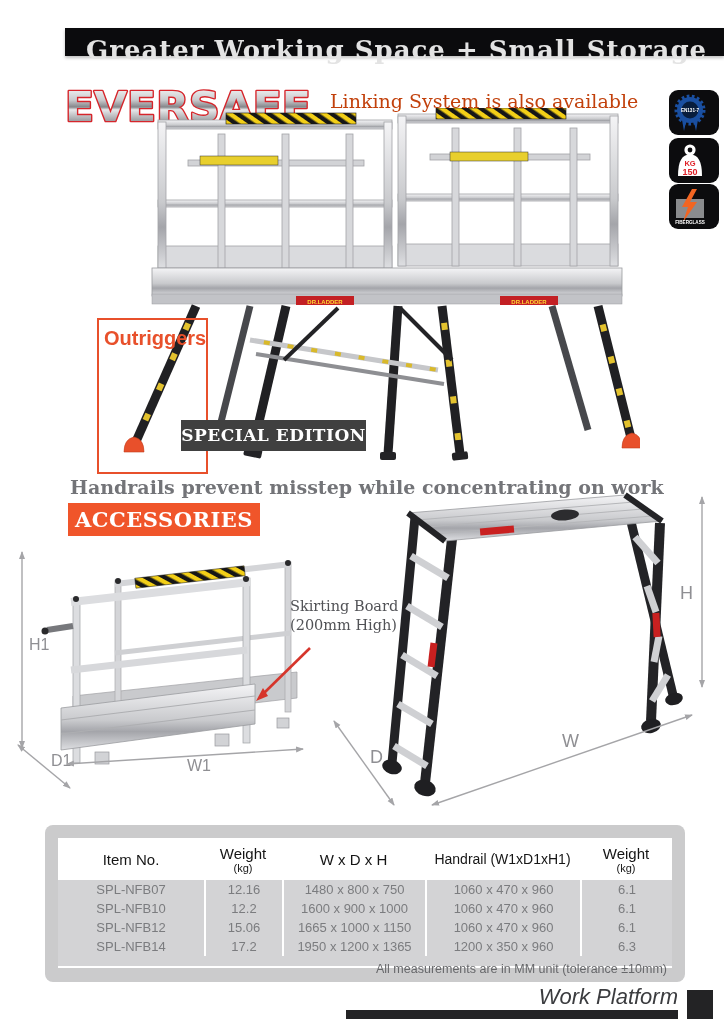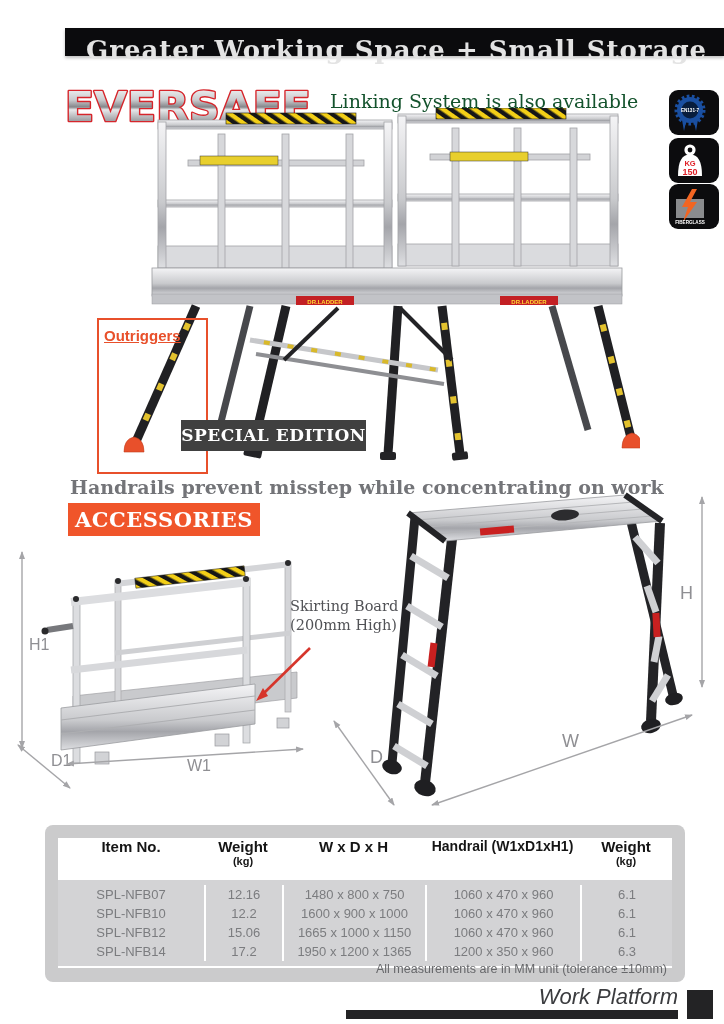--- a/index.html
+++ b/index.html
@@ -6,54 +6,54 @@
   #page{position:relative;width:724px;height:1024px;background:#ffffff;overflow:hidden;
         font-family:"Liberation Sans",sans-serif;}
   .abs{position:absolute;}
 
   
   .header-banner{left:65px;top:28px;width:659px;height:28px;background:#0b0b0d;
     box-shadow:0 2px 3px rgba(0,0,0,.25);}
   .header-banner span{display:block;line-height:45px;padding-left:21px;white-space:nowrap;
     font-family:"DejaVu Serif",serif;font-weight:bold;font-size:26px;letter-spacing:1px;color:#e3e3e3;}
 
-  .subtitle{left:330px;top:90px;font-family:"DejaVu Serif",serif;font-size:19px;color:#14532d;}
+  .subtitle{left:330px;top:90px;font-family:"DejaVu Serif",serif;font-size:19px;color:#c2410c;}
 
   
   .badge{left:646px;width:50px;height:45px;background:#0c0c0e;border-radius:9px;
     display:flex;align-items:center;justify-content:flex-start;margin-left:23px;}
   .badge svg{display:block;}
 
   
   .outriggers-box{left:97px;top:318px;width:107px;height:152px;border:2px solid #e8502b;z-index:6;}
-  .outriggers-box span{display:block;margin:7px 0 0 5px;color:#e8502b;font-weight:bold;font-size:15px;text-decoration:underline;}
+  .outriggers-box span{display:block;margin:7px 0 0 5px;color:#e8502b;font-weight:bold;font-size:20px;}
   .special-banner{left:181px;top:420px;width:185px;height:31px;background:#404040;z-index:7;
     text-align:center;}
   .special-banner span{line-height:31px;color:#ffffff;font-family:"DejaVu Serif",serif;
     font-weight:bold;font-size:17px;letter-spacing:.5px;}
   .handrails-heading{left:70px;top:476px;font-family:"DejaVu Serif",serif;font-weight:bold;
     font-size:19px;color:#737478;white-space:nowrap;}
   .accessories-banner{left:68px;top:503px;width:192px;height:33px;background:#f0552a;z-index:7;text-align:center;}
   .accessories-banner span{line-height:33px;color:#ffffff;font-family:"DejaVu Serif",serif;
     font-weight:bold;font-size:21px;letter-spacing:.5px;}
 
   .skirting-note{left:290px;top:597px;width:120px;z-index:6;font-family:"DejaVu Serif",serif;
     font-size:14.5px;line-height:1.3;color:#515256;}
 
   
   .spec-table{left:45px;top:825px;width:640px;height:157px;background:#cbcbcc;border-radius:8px;}
   .spec-head{position:absolute;left:13px;top:13px;width:614px;height:42px;background:#ffffff;
     display:grid;grid-template-columns:146px 78px 143px 155px 92px;}
-  .spec-head .hc{display:flex;flex-direction:column;align-items:center;justify-content:flex-start;
-    color:#151515;font-weight:bold;}
+  .spec-head .hc{display:flex;flex-direction:column;align-items:center;justify-content:center;
+    color:#151515;font-weight:normal;}
   .spec-head .hc .t{font-size:15px;}
   .spec-head .hc.small .t{font-size:14px;}
   .spec-head .hc .s{font-size:11px;}
   .spec-body{position:absolute;left:13px;top:55px;width:614px;height:88px;background:#d3d3d5;
-    border-bottom:2px solid #ffffff;box-sizing:border-box;padding-top:5px;}
+    border-bottom:2px solid #ffffff;box-sizing:border-box;}
   .spec-row{display:grid;grid-template-columns:146px 78px 143px 155px 92px;height:19px;}
   .spec-row .c{display:flex;align-items:center;justify-content:center;
     font-size:13px;color:#7b7c7f;}
   .spec-row .c + .c{border-left:2px solid #ffffff;}
   .spec-footnote{position:absolute;right:18px;bottom:6px;font-size:12.5px;color:#66676a;}
 
   
   .footer-bar{left:346px;top:1010px;width:332px;height:9px;background:#232325;}
   .footer-square{left:687px;top:990px;width:26px;height:29px;background:#232325;}
   .footer-label{left:400px;top:984px;width:278px;text-align:right;font-size:22px;

